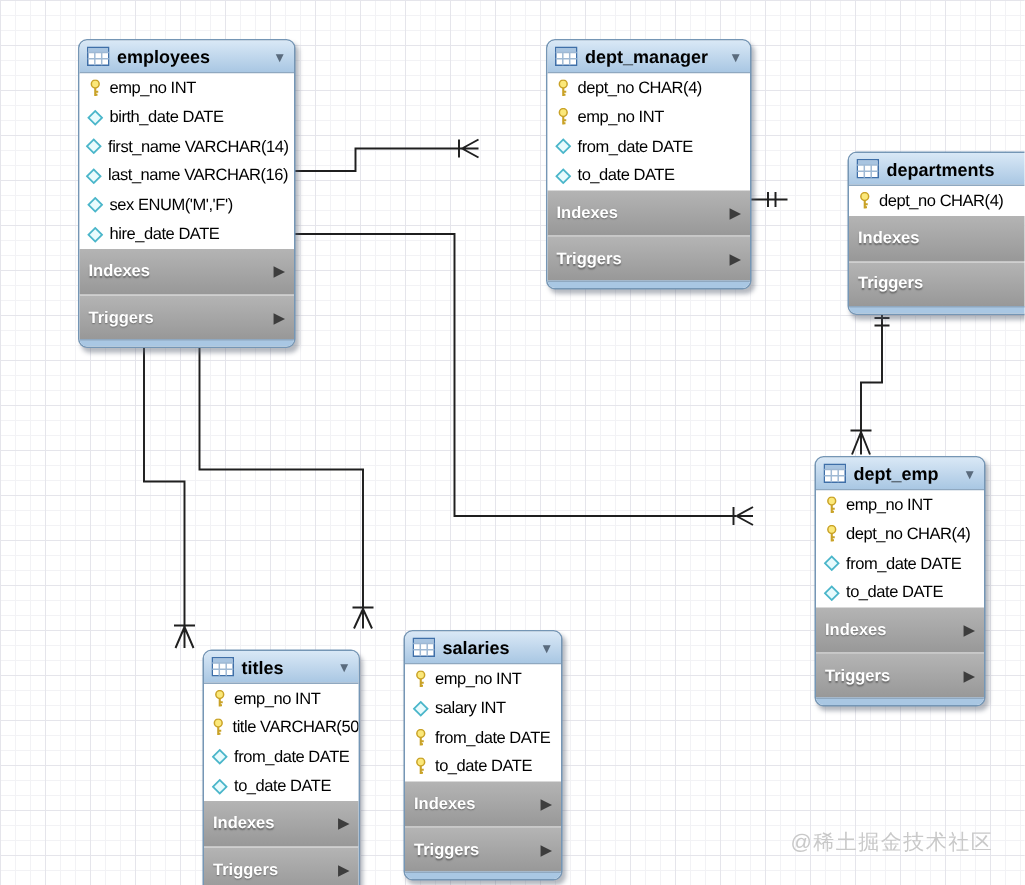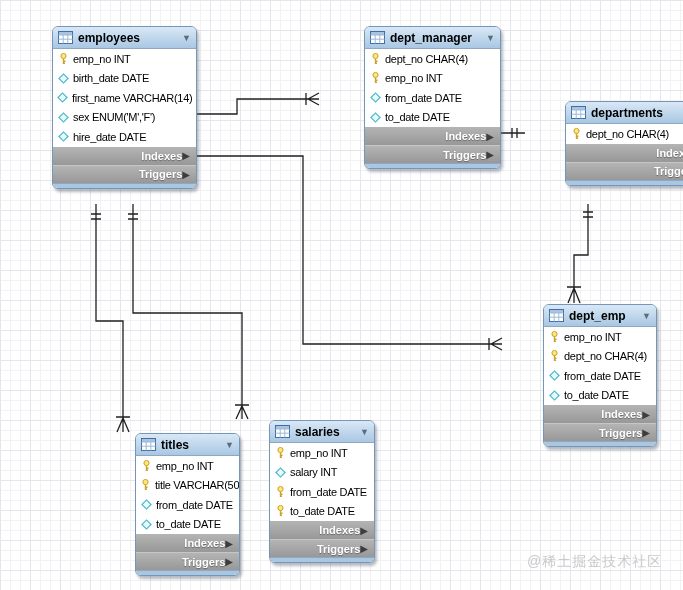--- a/index.html
+++ b/index.html
@@ -35,21 +35,21 @@
   .ticon { display:flex; }
   .ttitle { flex:1; font-size:12px; font-weight:bold; color:#000; white-space:nowrap; }
   .tarrow { font-size:9px; color:#5a6b7d; }
   .trow {
     height:19.5px; display:flex; align-items:center; gap:4px; padding:0 4px;
     background:#fff;
   }
   .cicon { display:flex; width:12px; justify-content:center; }
   .ctext { font-size:11px; letter-spacing:-0.3px; color:#000; white-space:nowrap; }
   .tsec {
-    height:18px; display:flex; align-items:center; justify-content:flex-end;
+    height:30px; display:flex; align-items:center; justify-content:space-between;
     padding:0 6px;
     background:linear-gradient(#b4b4b4, #989898);
   }
   .tsec + .tsec { border-top:1px solid #c6c6c6; }
   .stext {
     font-size:11px; font-weight:bold; color:#fff;
     text-shadow:0 1px 1px rgba(0,0,0,.35);
   }
   .sarrow { font-size:10px; color:#3d3d3d; }
   .tfoot { height:5px; background:#a9c7e3; border-top:1px solid #8fa8c0; }
@@ -133,20 +133,28 @@
           </svg>
         </span>
       <span class="ctext">first_name VARCHAR(14)</span>
     </div>
     <div class="trow">
       <span class="cicon">
           <svg width="11" height="11" viewBox="0 0 11 11">
             <rect x="2.3" y="2.3" width="6.4" height="6.4" transform="rotate(45 5.5 5.5)" fill="#e8fbfd" stroke="#4ab6ca" stroke-width="1.2"></rect>
           </svg>
         </span>
+      <span class="ctext">last_name VARCHAR(16)</span>
+    </div>
+    <div class="trow">
+      <span class="cicon">
+          <svg width="11" height="11" viewBox="0 0 11 11">
+            <rect x="2.3" y="2.3" width="6.4" height="6.4" transform="rotate(45 5.5 5.5)" fill="#e8fbfd" stroke="#4ab6ca" stroke-width="1.2"></rect>
+          </svg>
+        </span>
       <span class="ctext">sex ENUM('M','F')</span>
     </div>
     <div class="trow">
       <span class="cicon">
           <svg width="11" height="11" viewBox="0 0 11 11">
             <rect x="2.3" y="2.3" width="6.4" height="6.4" transform="rotate(45 5.5 5.5)" fill="#e8fbfd" stroke="#4ab6ca" stroke-width="1.2"></rect>
           </svg>
         </span>
       <span class="ctext">hire_date DATE</span>
     </div>

